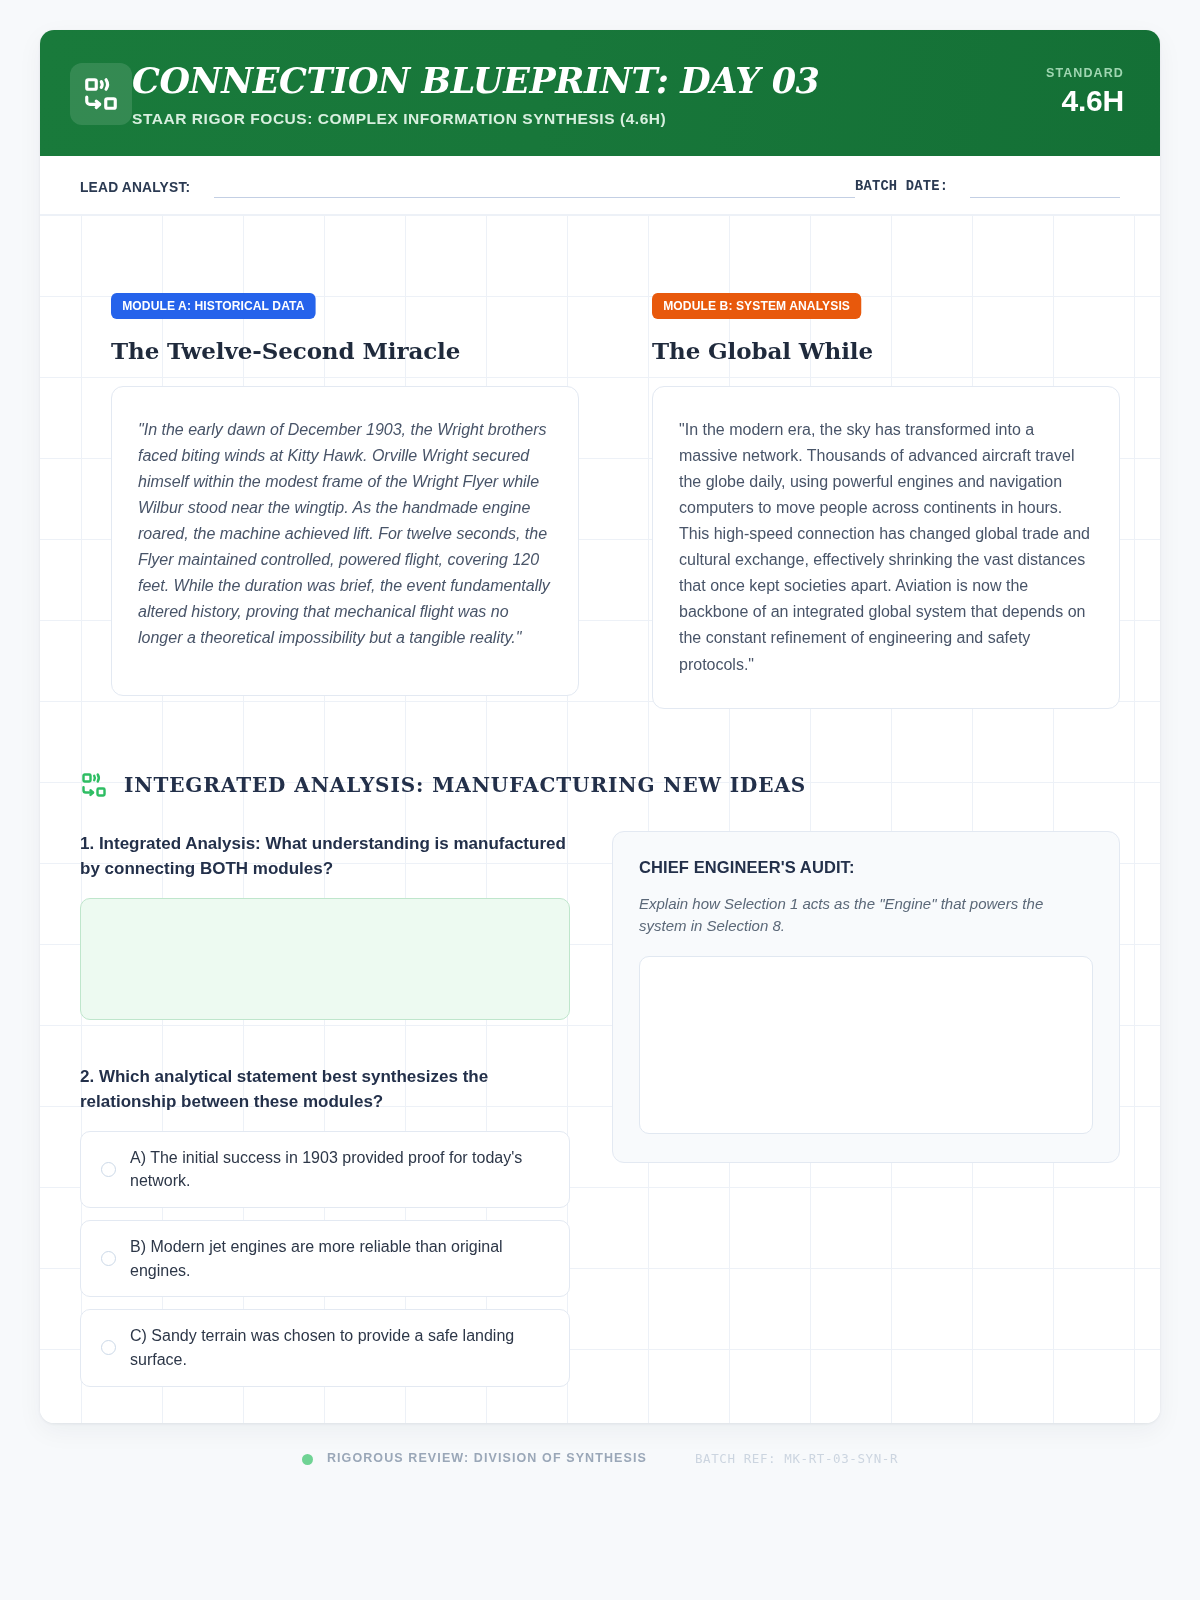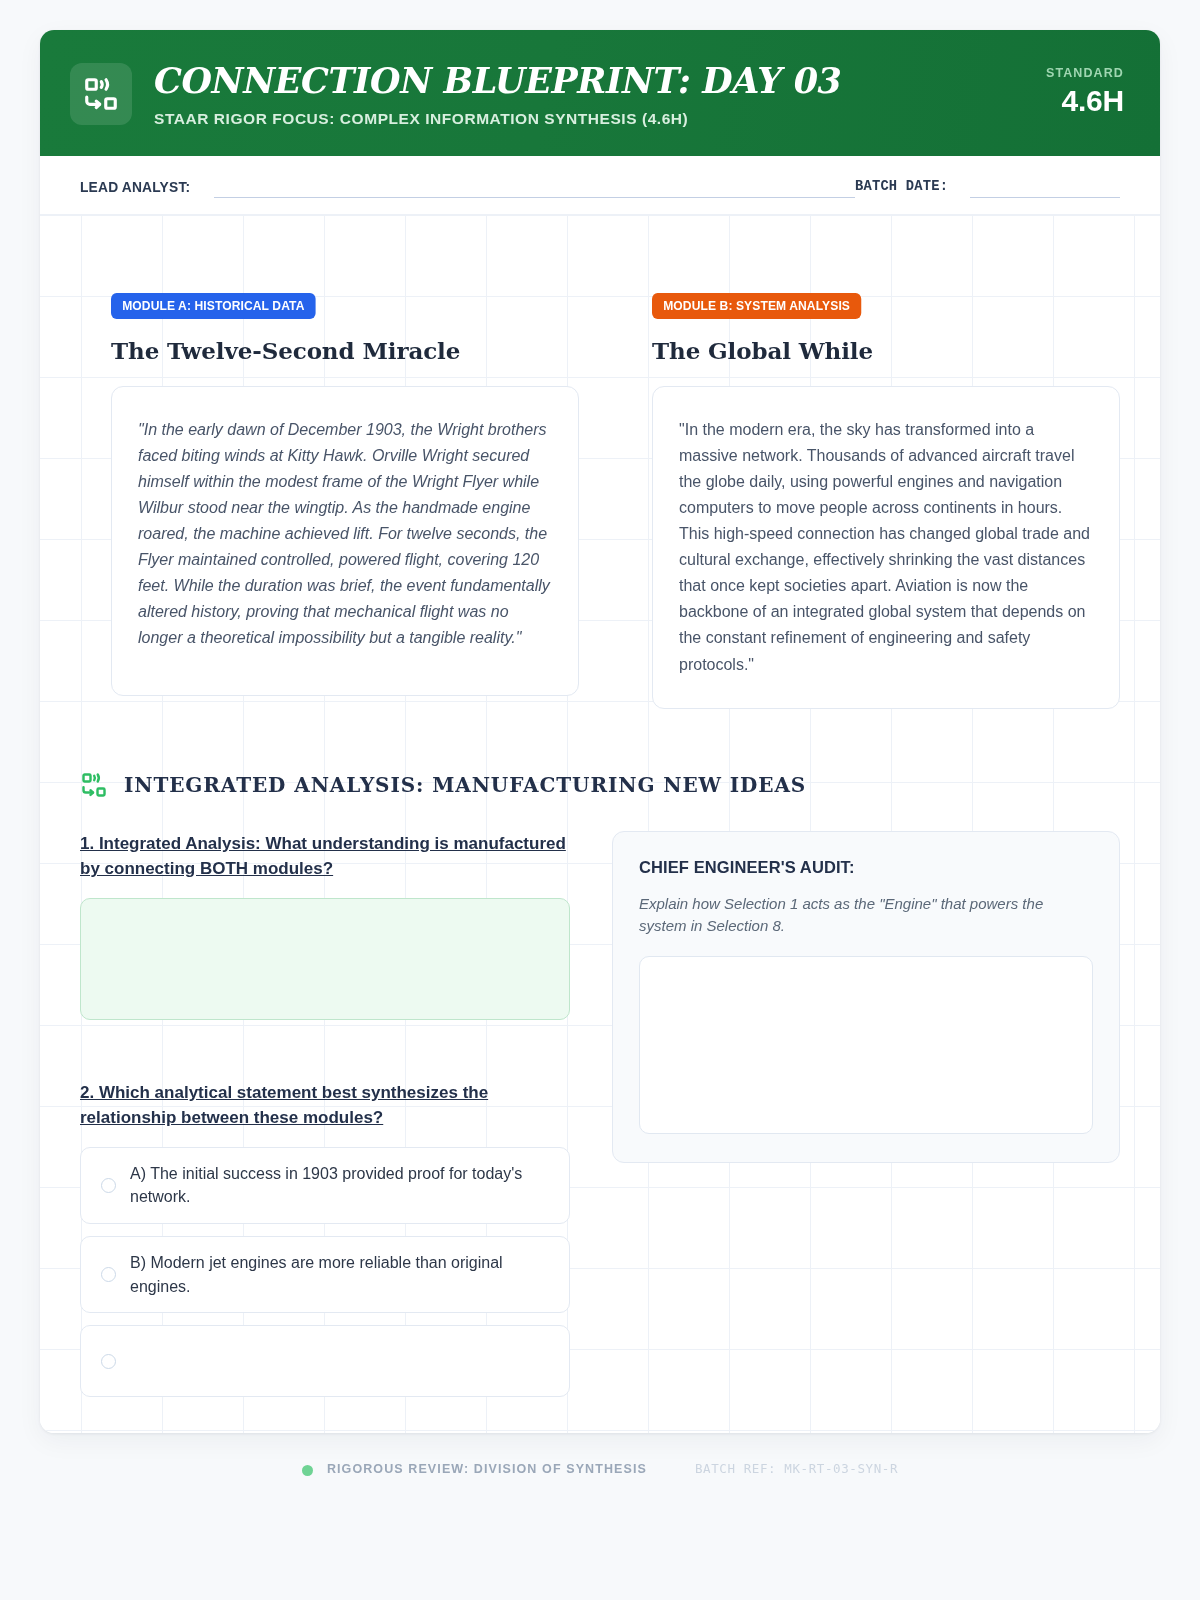--- a/index.html
+++ b/index.html
@@ -28,21 +28,20 @@
     position: relative;
   }
 
   
   .banner {
     background: #1a7a3c;
     background: linear-gradient(100deg,#197a3b 0%, #18773a 45%, #147036 100%);
     padding: 30px 36px 28px 30px;
     display: flex;
     align-items: flex-start;
-    gap: 22px;
     position: relative;
   }
   .brand-mark {
     width: 62px; height: 62px;
     border-radius: 12px;
     background: rgba(255,255,255,0.12);
     display: flex; align-items: center; justify-content: center;
     flex: none;
     margin-top: 3px;
   }
@@ -196,32 +195,31 @@
     align-items: flex-start;
   }
   .col-left  { flex: 0 0 490px; }
   .col-right { flex: 1 1 auto; }
 
   .q-text {
     font-size: 17px;
     font-weight: 700;
     color: #23304a;
     line-height: 1.5;
-    text-decoration: underline;
   }
 
   .answer-box {
     margin-top: 16px;
     height: 122px;
     border: 1.5px solid #bfe6cc;
     border-radius: 10px;
     background: #edfaf1;
   }
 
-  .q2-text { margin-top: 60px; }
+  .q2-text { margin-top: 44px; }
 
   .options { margin-top: 16px; display: flex; flex-direction: column; gap: 12px; }
   .option {
     display: flex;
     align-items: center;
     gap: 14px;
     border: 1.5px solid #e3e9f2;
     border-radius: 10px;
     background: #fff;
     padding: 14px 18px 14px 20px;
@@ -373,20 +371,21 @@
             <div class="option">
               <span class="radio"></span>
               <span class="option-label">A) The initial success in 1903 provided proof for today's network.</span>
             </div>
             <div class="option">
               <span class="radio"></span>
               <span class="option-label">B) Modern jet engines are more reliable than original engines.</span>
             </div>
             <div class="option">
               <span class="radio"></span>
+              <span class="option-label">C) Sandy terrain was chosen to provide a safe landing surface.</span>
             </div>
           </div>
         </div>
 
         <div class="col-right">
           <div class="audit">
             <div class="audit-title">CHIEF ENGINEER'S AUDIT:</div>
             <div class="audit-prompt">Explain how Selection 1 acts as the "Engine" that powers the system in Selection 8.</div>
             <div class="audit-box"></div>
           </div>

